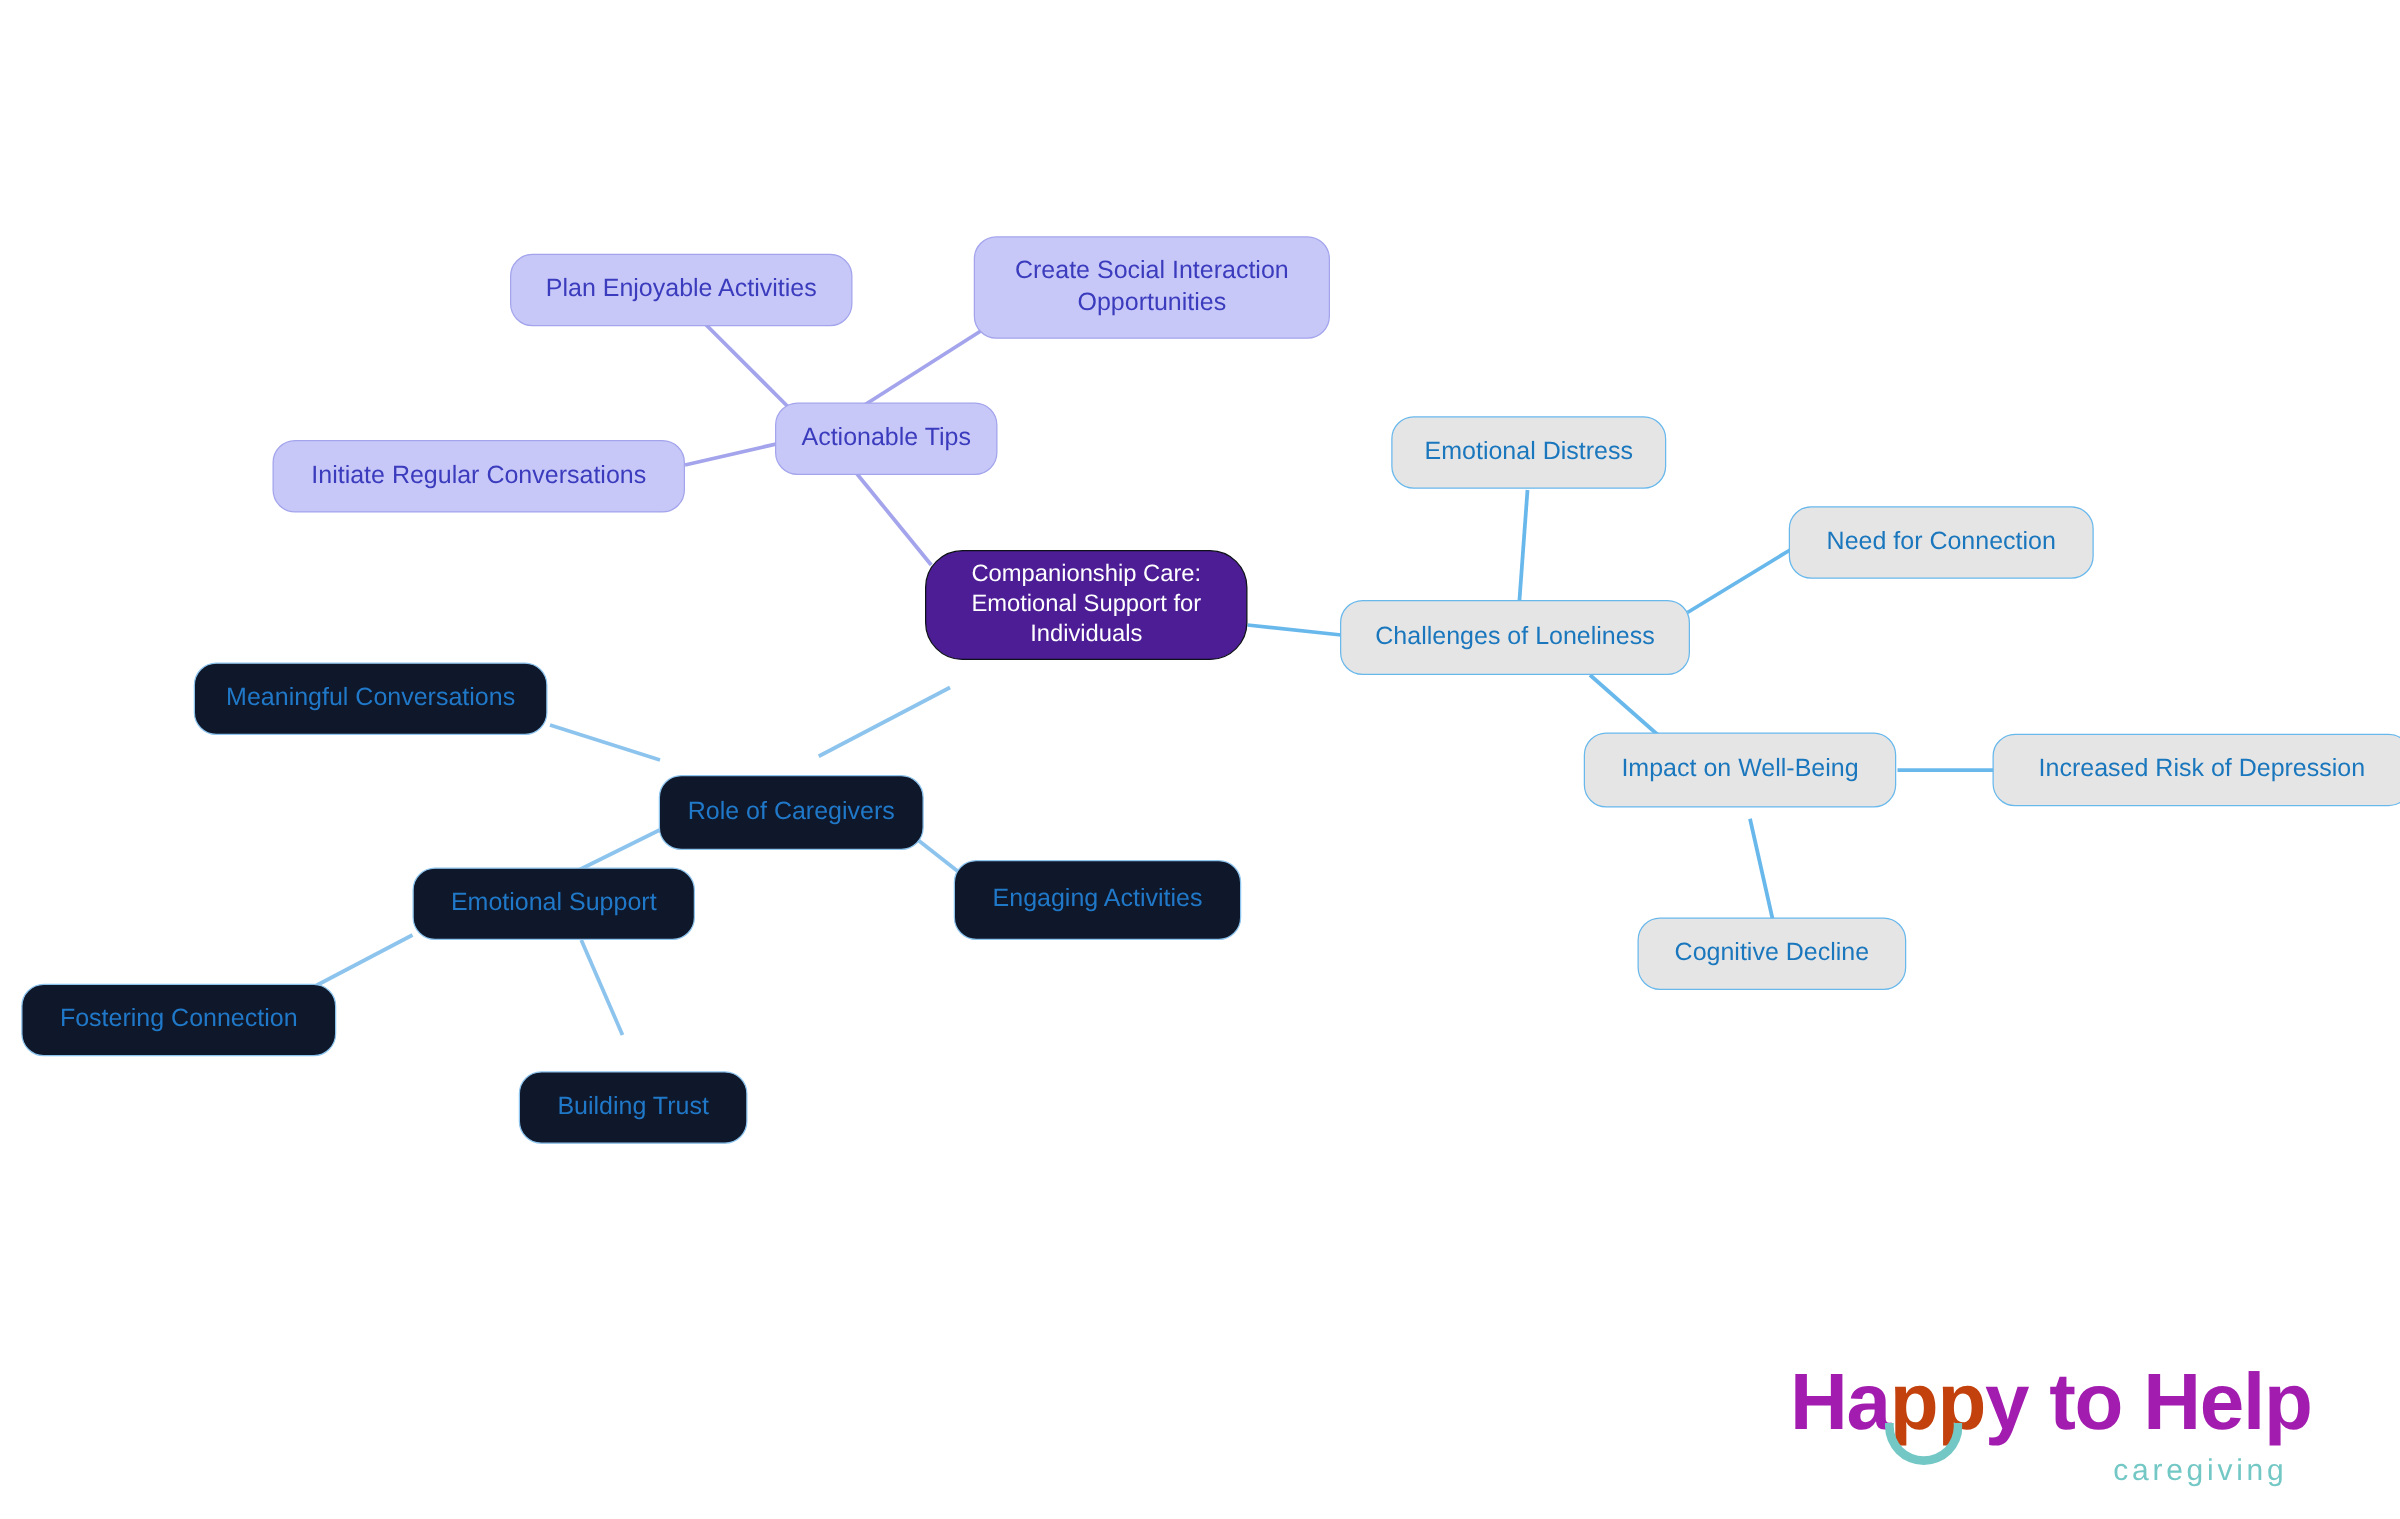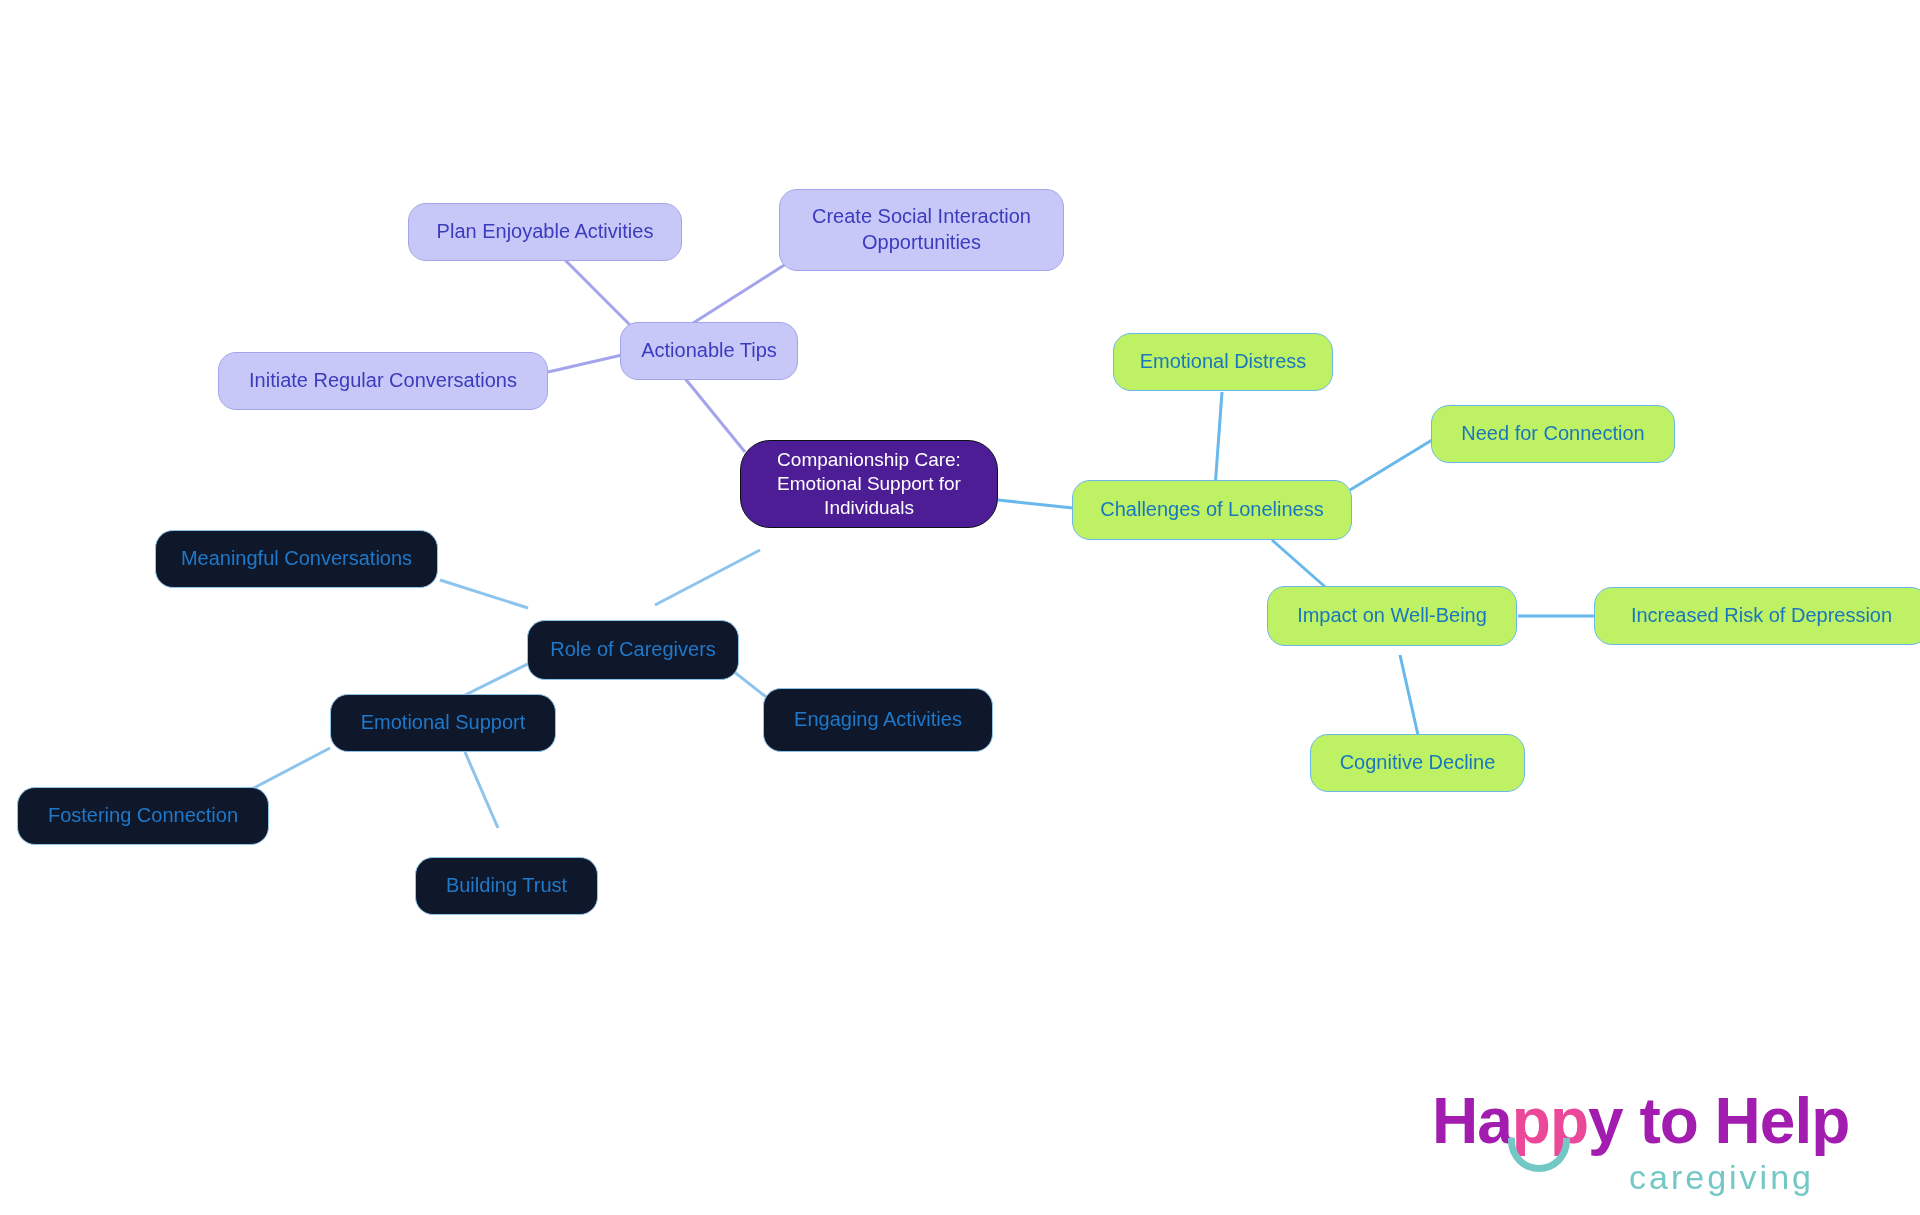--- a/index.html
+++ b/index.html
@@ -43,21 +43,21 @@
     font-size: 19px;
     border-radius: 30px;
   }
   .node.purple {
     background: #c7c8f8;
     border-color: #a3a4ec;
     color: #3b3bbd;
     font-size: 20px;
   }
   .node.blue {
-    background: #bef264;
+    background: #e5e5e5;
     border-color: #68b8ec;
     color: #1a77bd;
     font-size: 20px;
   }
   .node.paleblue {
     background: #0f172a;
     border-color: #8dc4ee;
     color: #2078c8;
     font-size: 20px;
   }
@@ -73,36 +73,36 @@
   .logo-top {
     position: relative;
     height: 66px;
     font-size: 64px;
     font-weight: bold;
     letter-spacing: -1px;
     line-height: 66px;
     white-space: nowrap;
   }
   .lg-coral { color: #a21caf; }
-  .lg-teal  { color: #ec4899; }
+  .lg-teal  { color: #c2410c; }
   .logo-smile {
     position: absolute;
     left: 76px;
     top: 50px;
     width: 62px;
     height: 34px;
     border: 7px solid #73c8c5;
     border-top: none;
     border-radius: 0 0 34px 34px;
   }
   .logo-sub {
     position: absolute;
-    right: 18px;
+    right: 2px;
     top: 70px;
-    font-size: 34px;
+    font-size: 24px;
     color: #73c8c5;
     letter-spacing: 3px;
     line-height: 38px;
     white-space: nowrap;
   }
 </style>
 </head>
 <body>
 
 <div id="canvas">

